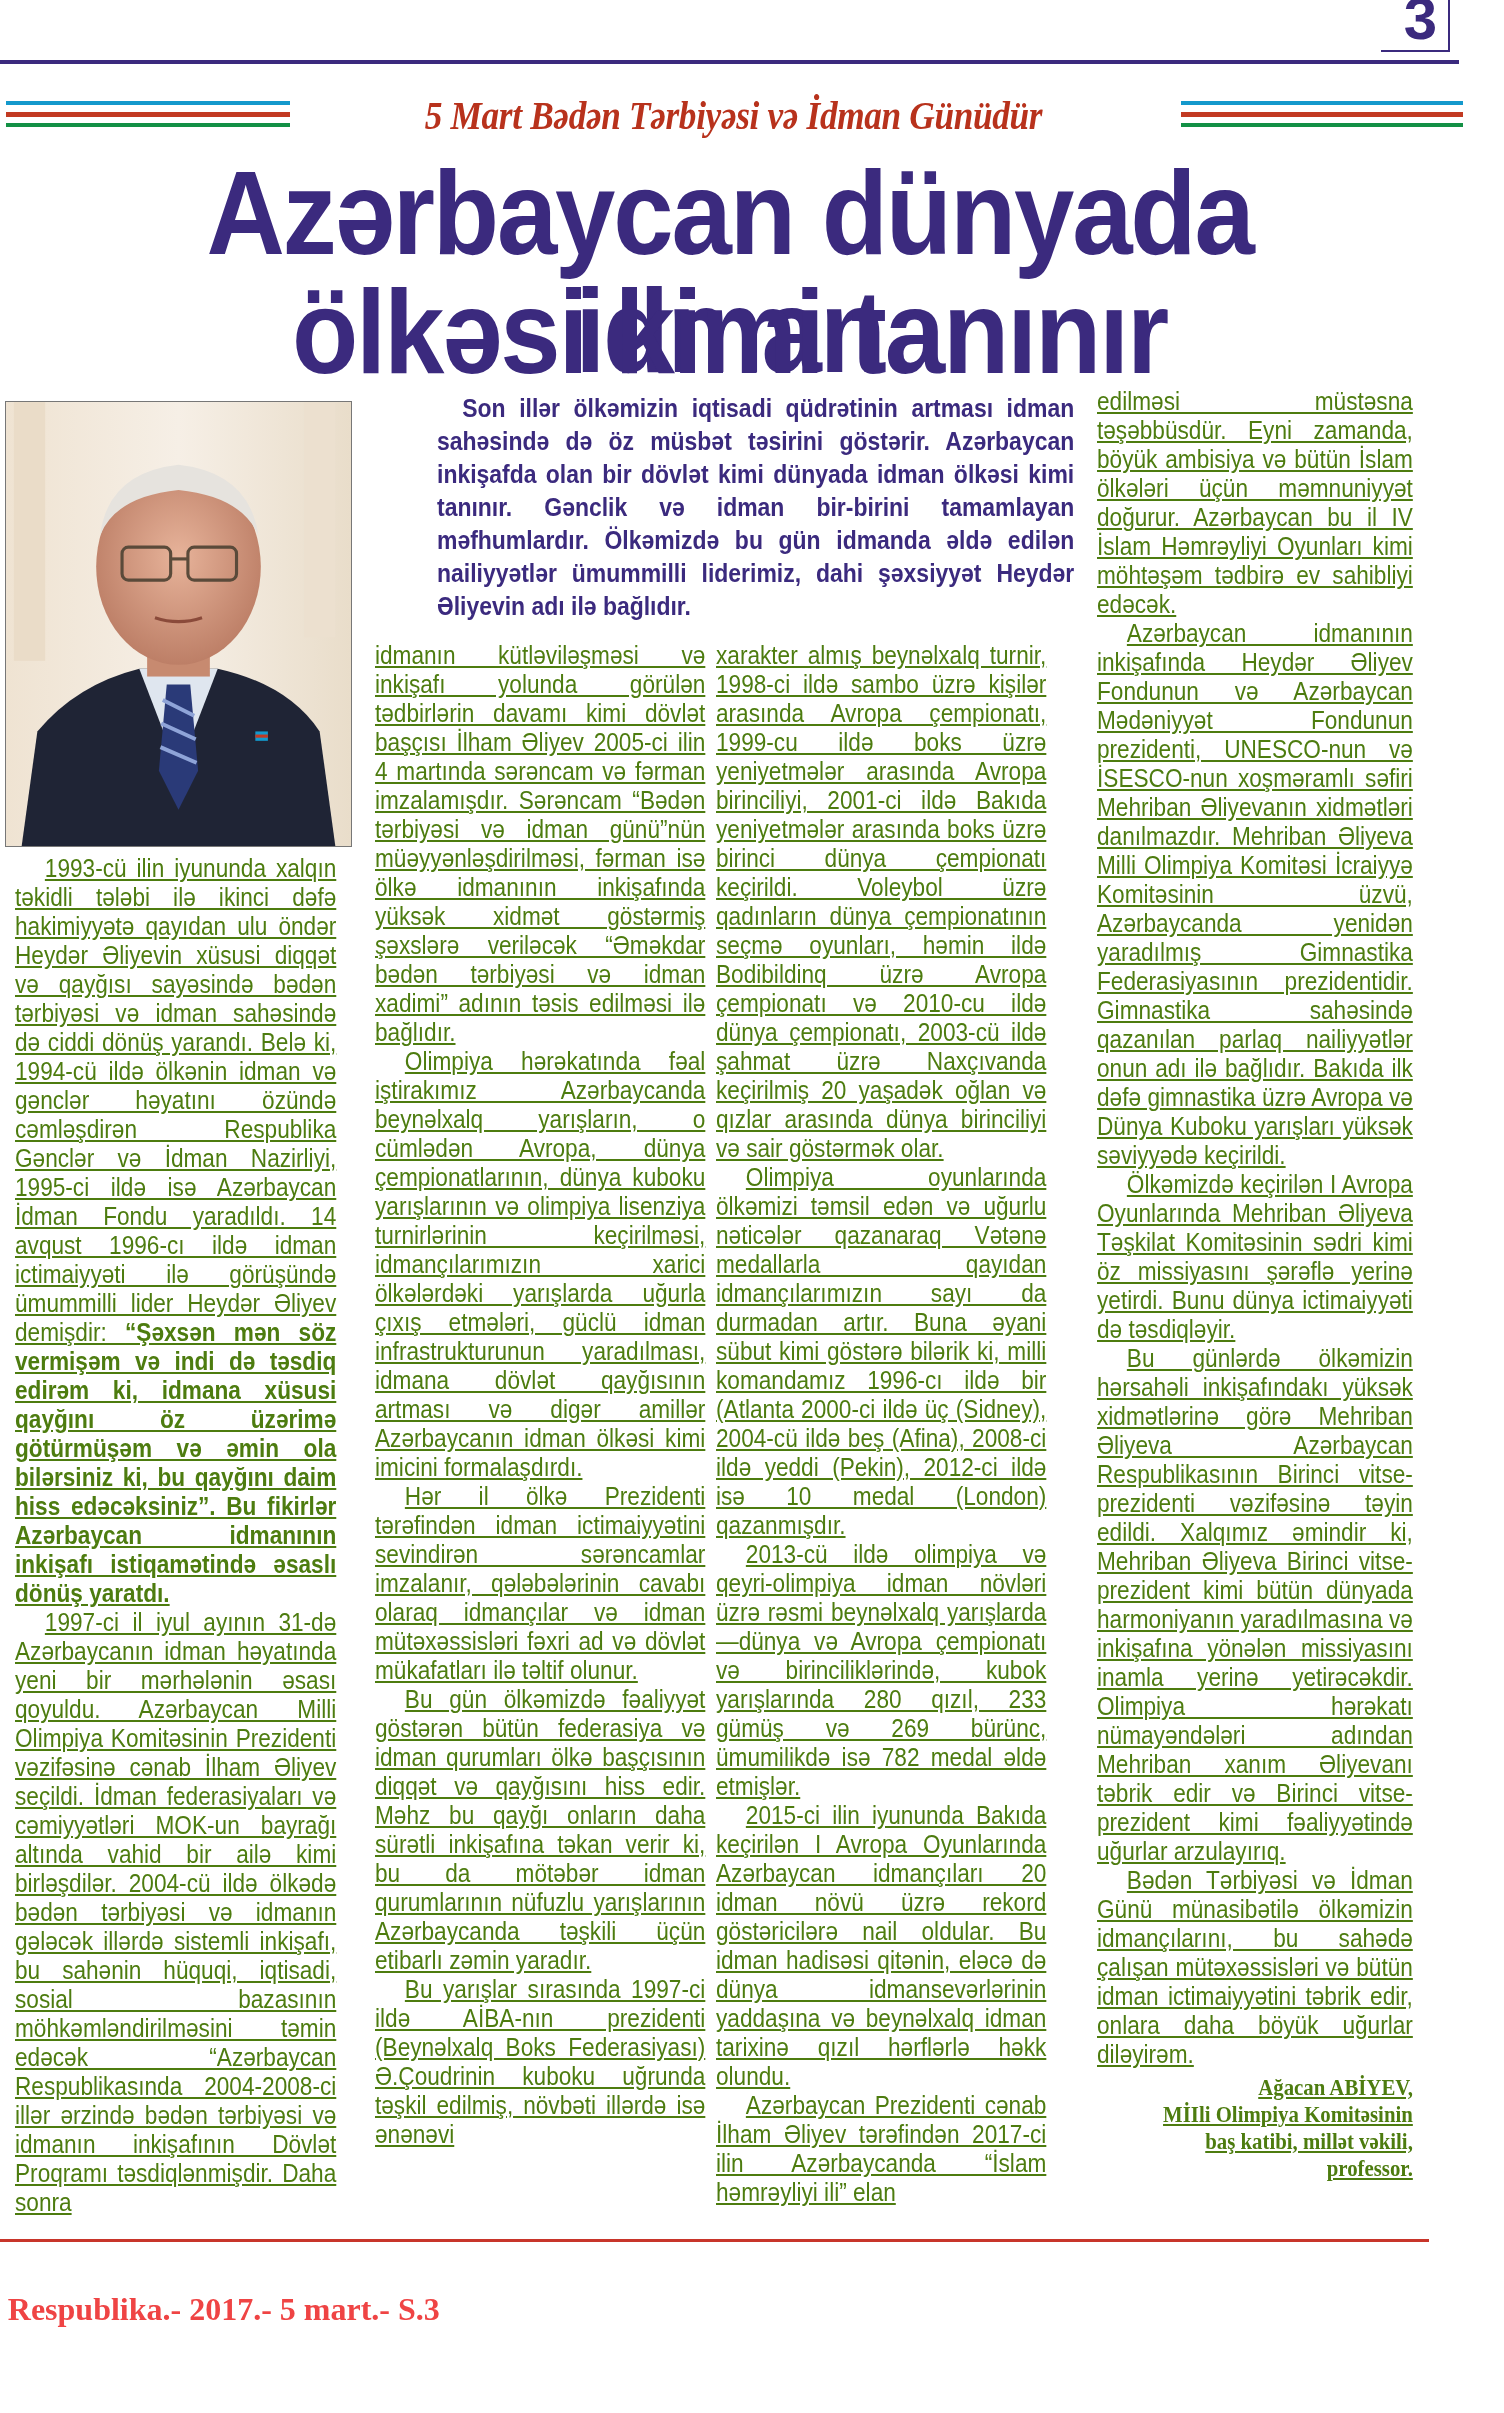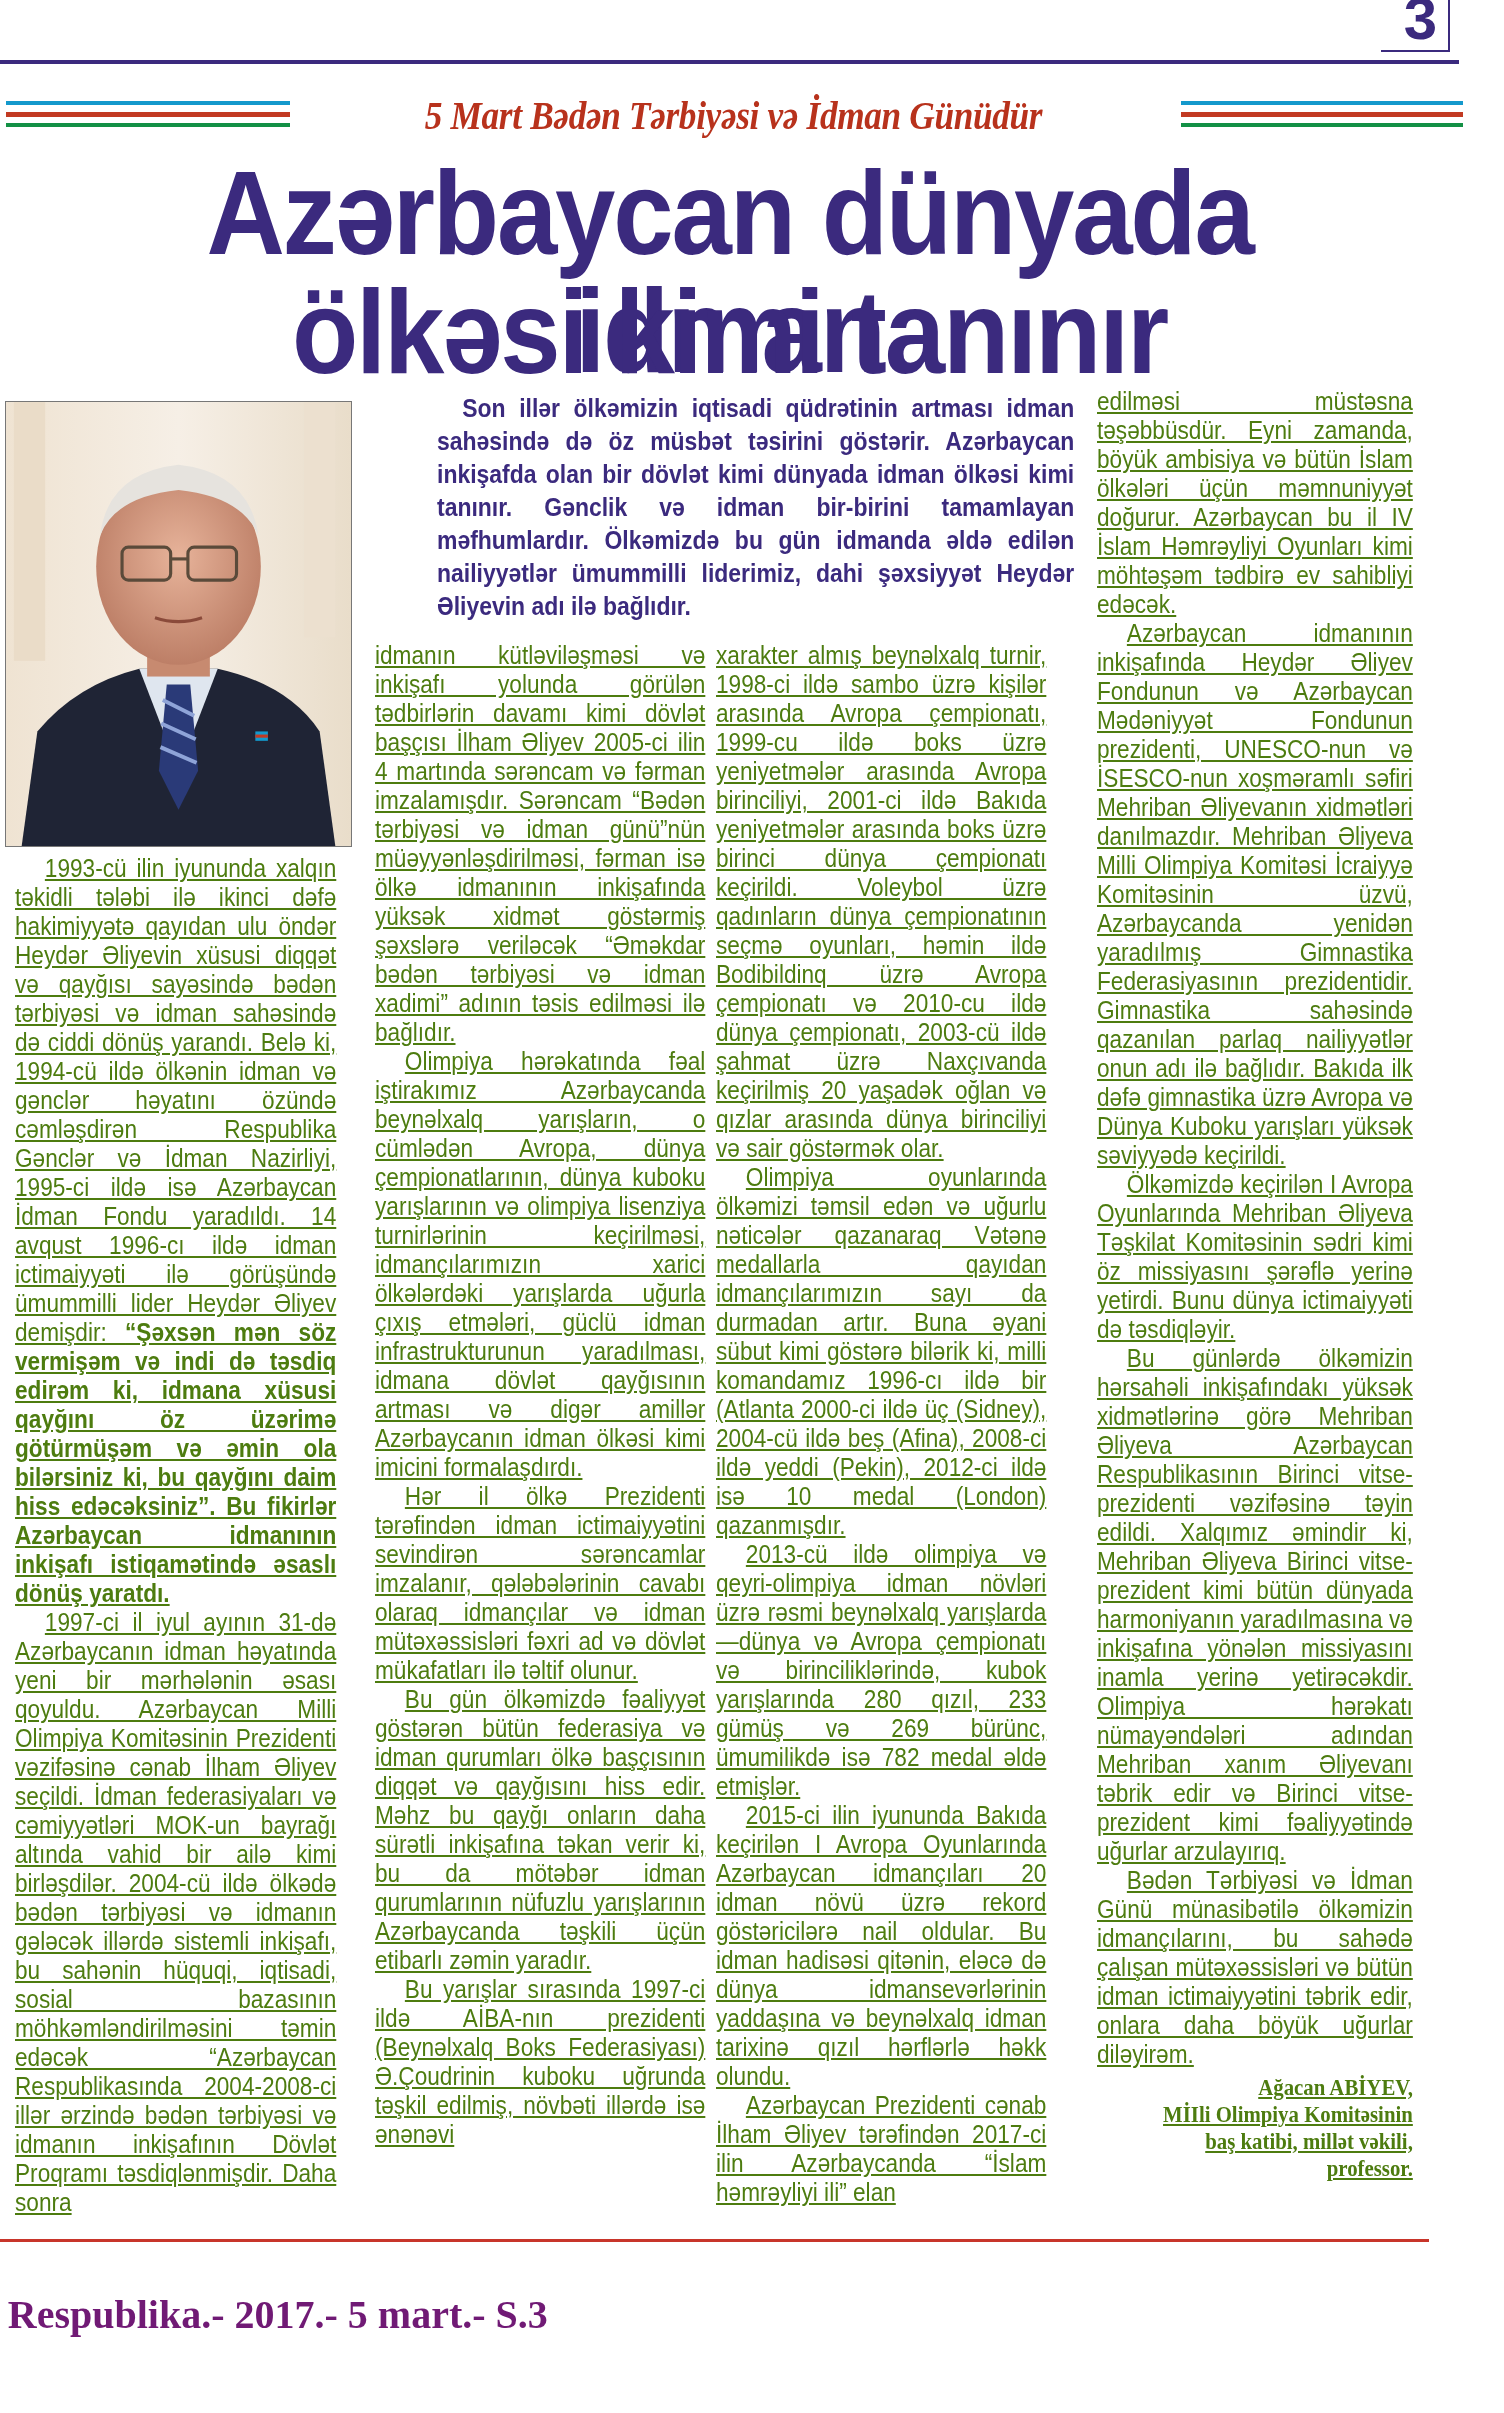--- a/index.html
+++ b/index.html
@@ -53,21 +53,21 @@
   .col3 { left: 716px; top: 641px; width: 331px; }
   .col3 .col-inner { width: 365px; }
   .col4 { left: 1097px; top: 387px; width: 317px; }
   .col4 .col-inner { width: 349px; }
 
   .signature { text-align: right; font-family: "Liberation Serif", serif; font-weight: bold;
                font-size: 23px; line-height: 27px; margin-top: 4.7px; }
 
   .bottom-rule { position: absolute; left: 0; top: 2239px; width: 1429px; height: 3.1px; background: #c8352a; }
   .footer { position: absolute; left: 7.8px; top: 2291px; font-family: "Liberation Serif", serif;
-            font-weight: bold; font-size: 40px; color: #701a75; }
+            font-weight: bold; font-size: 32px; color: #ef4444; }
 </style>
 </head>
 <body>
 
 <div class="page-num-box">
   <span class="page-num">3</span>
 </div>
 <div class="top-rule"></div>
 
 <div class="rubric">

